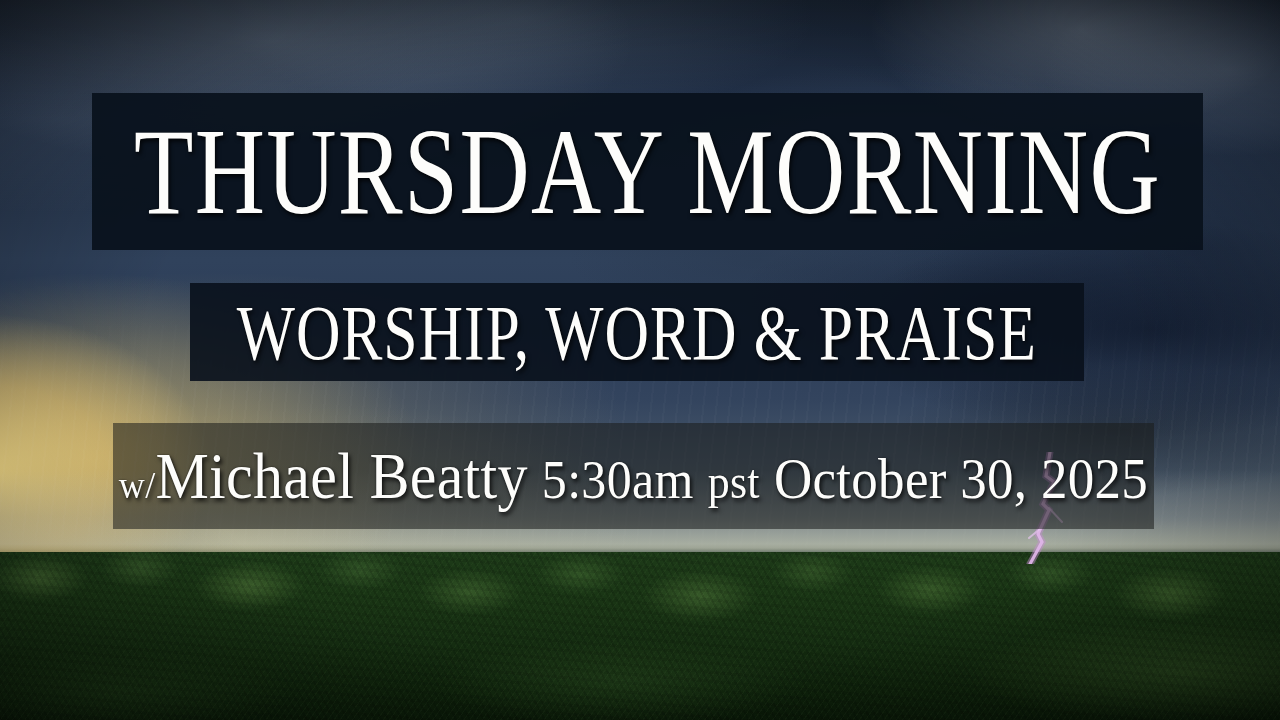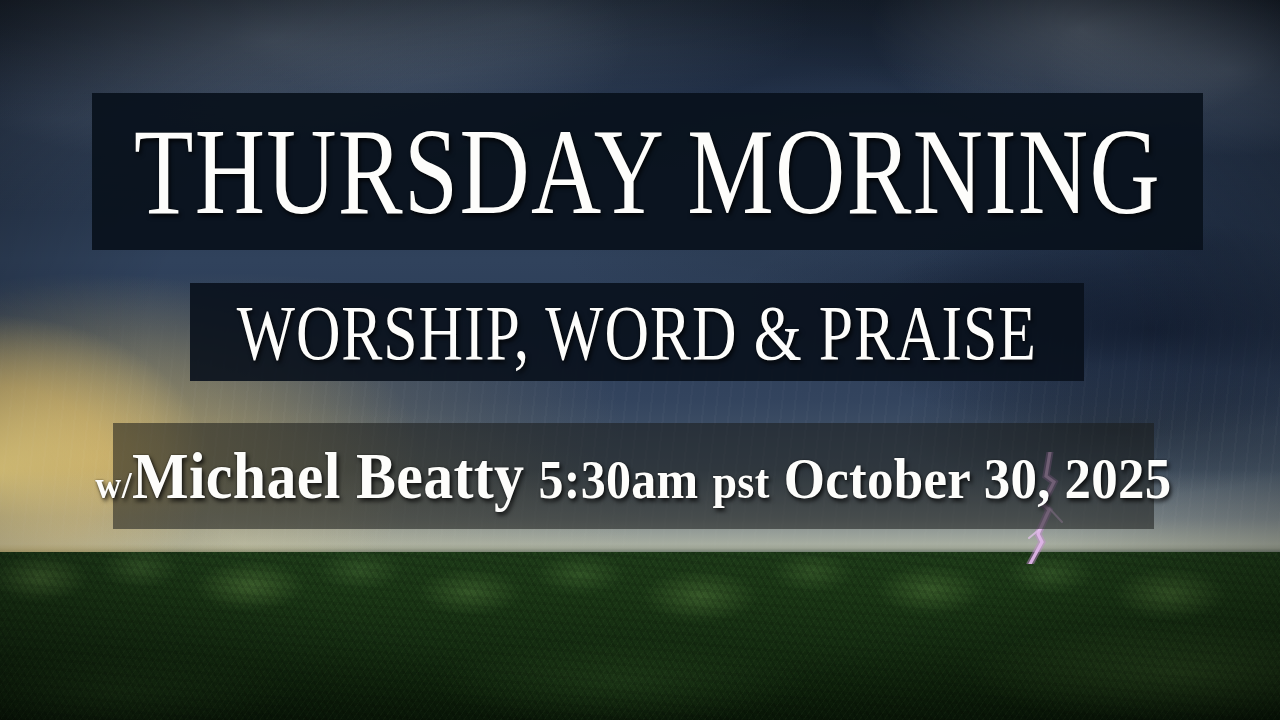--- a/index.html
+++ b/index.html
@@ -159,21 +159,20 @@
     left: 92px; top: 93px; width: 1111px; height: 157px;
     background: rgba(9,17,28,.93);
   }
   .banner-sub {
     left: 190px; top: 283px; width: 894px; height: 98px;
     background: rgba(9,17,28,.90);
   }
   .banner-speaker {
     left: 113px; top: 423px; width: 1041px; height: 106px;
     background: rgba(26,28,26,.55);
-    font-weight: bold;
   }
   .banner-scripture {
     left: 133px; top: 560px; width: 1015px; height: 102px;
     background: rgba(6,14,8,.42);
   }
 
   .txt {
     color: #fdfdfb;
     white-space: nowrap;
     text-shadow: 2px 3px 4px rgba(0,0,0,.75), 0 0 2px rgba(0,0,0,.5);

